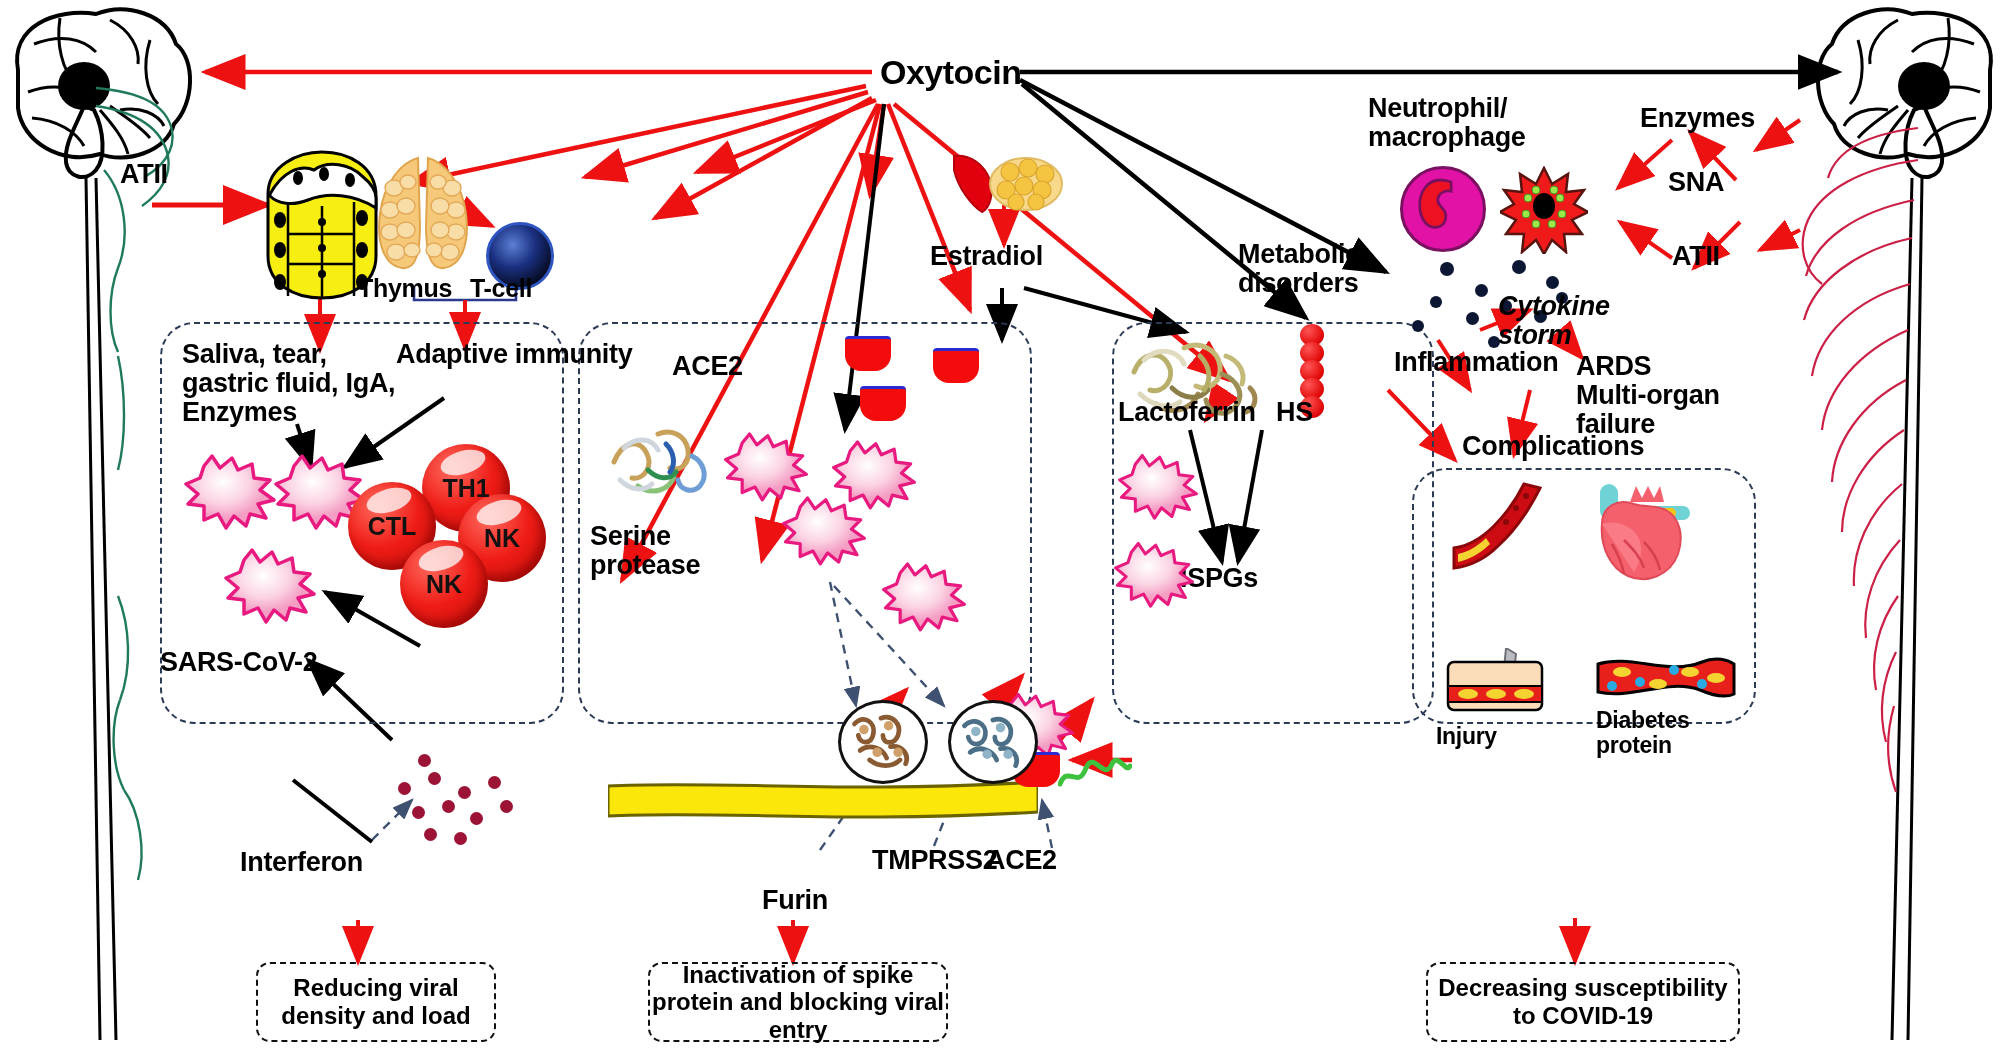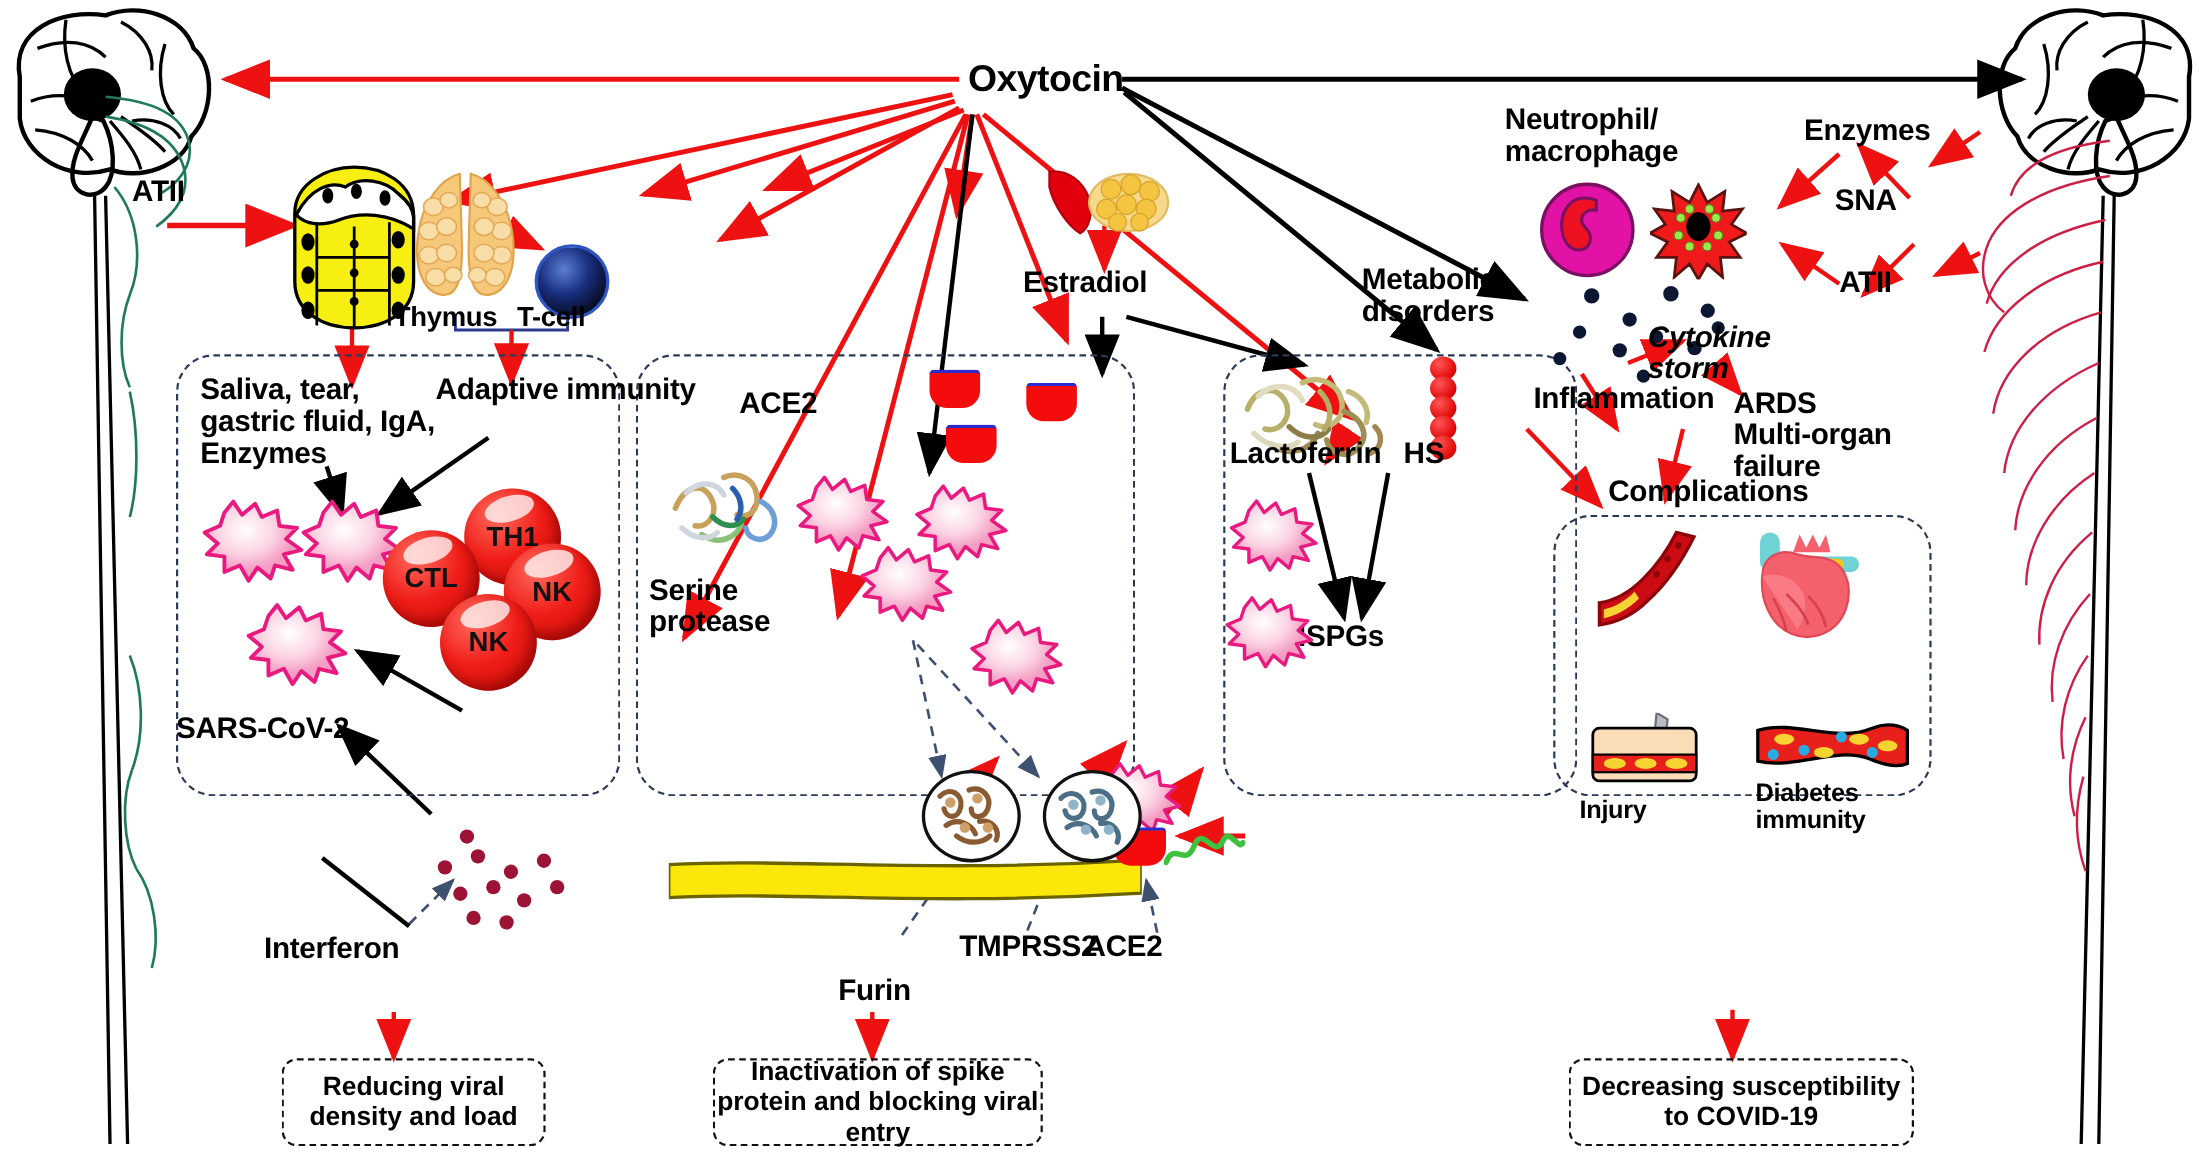--- a/index.html
+++ b/index.html
@@ -645,21 +645,21 @@
       <g fill="#29abe2">
           <circle cx="44" cy="32" r="5"></circle>
           <circle cx="78" cy="20" r="5"></circle>
         <circle cx="106" cy="34" r="5"></circle>
           <circle cx="16" cy="36" r="5"></circle>
         </g>
     </svg>
   </div>
   <div class="lbl f22" style="left:1436px;top:724px;width:130px;">Injury</div>
   <div class="lbl f22" style="left:1596px;top:708px;width:150px;">Diabetes
-immunity</div>
+protein</div>
 
   <div class="outbox" style="left:256px;top:962px;width:236px;height:76px;">Reducing viral density
 and load</div>
   <div class="outbox" style="left:648px;top:962px;width:296px;height:76px;">Inactivation of spike protein
 and blocking viral entry</div>
   <div class="outbox" style="left:1426px;top:962px;width:310px;height:76px;">Decreasing susceptibility to
 COVID-19</div>
 
 </div>
 

